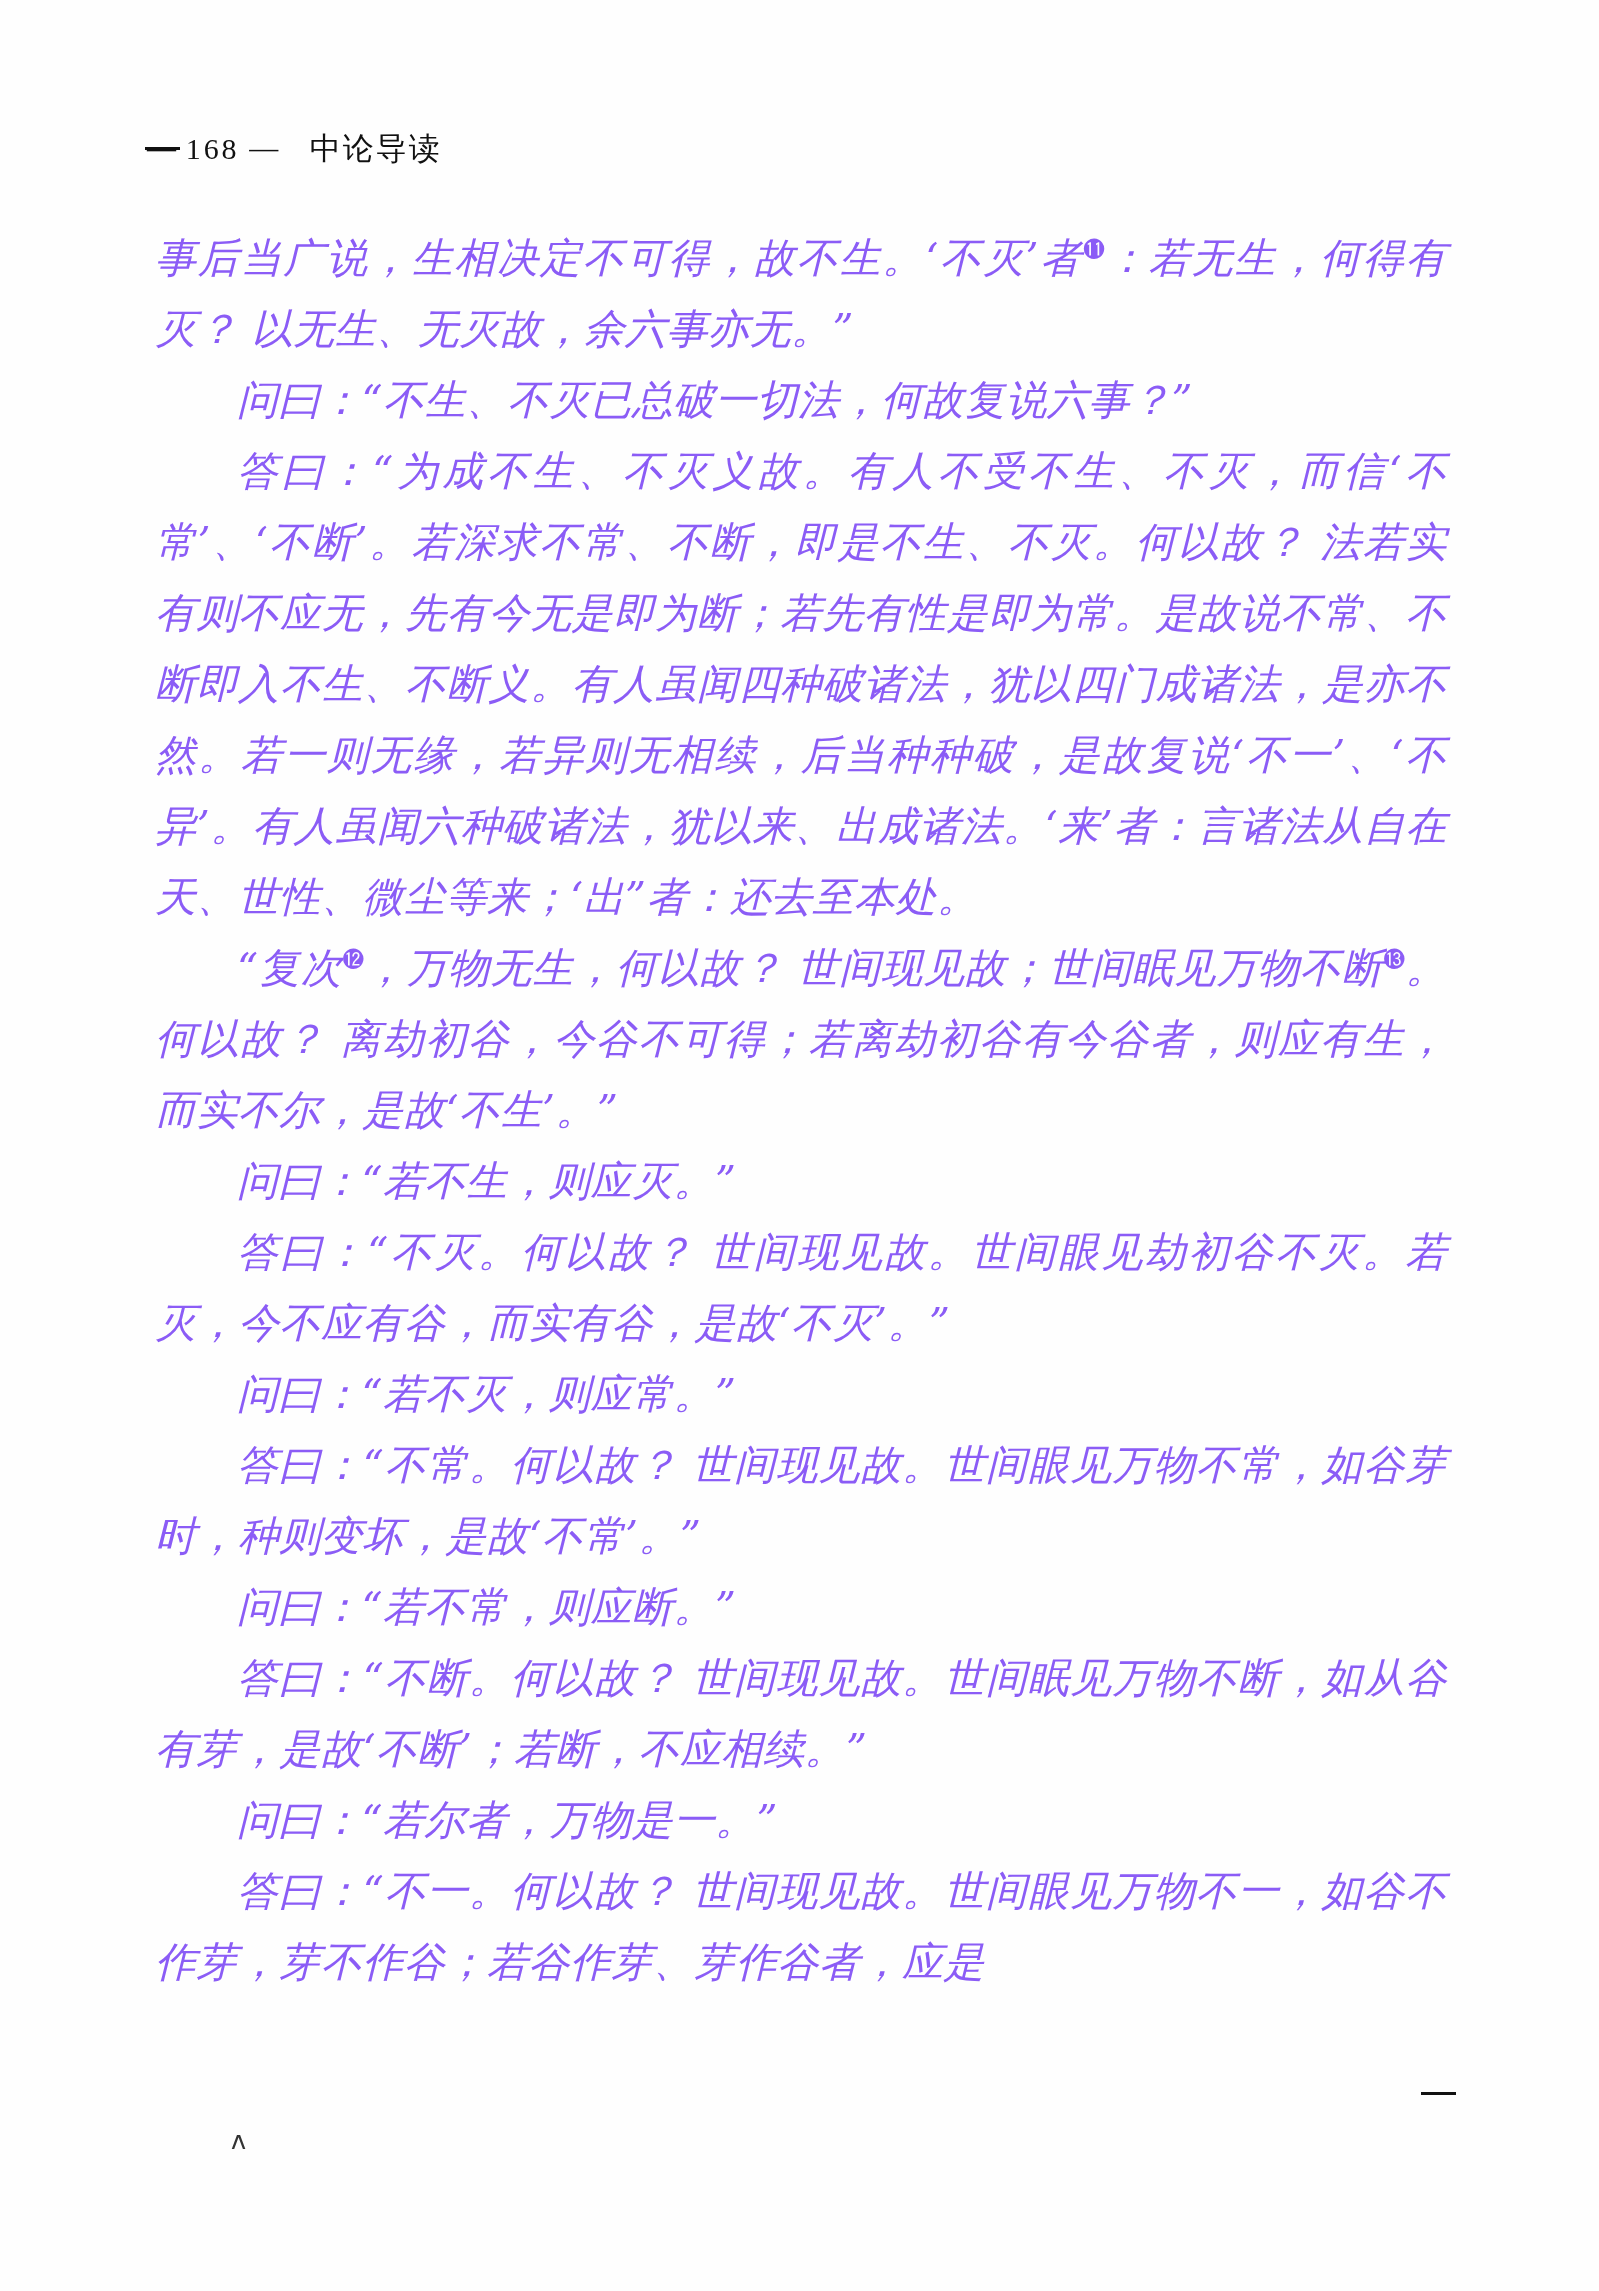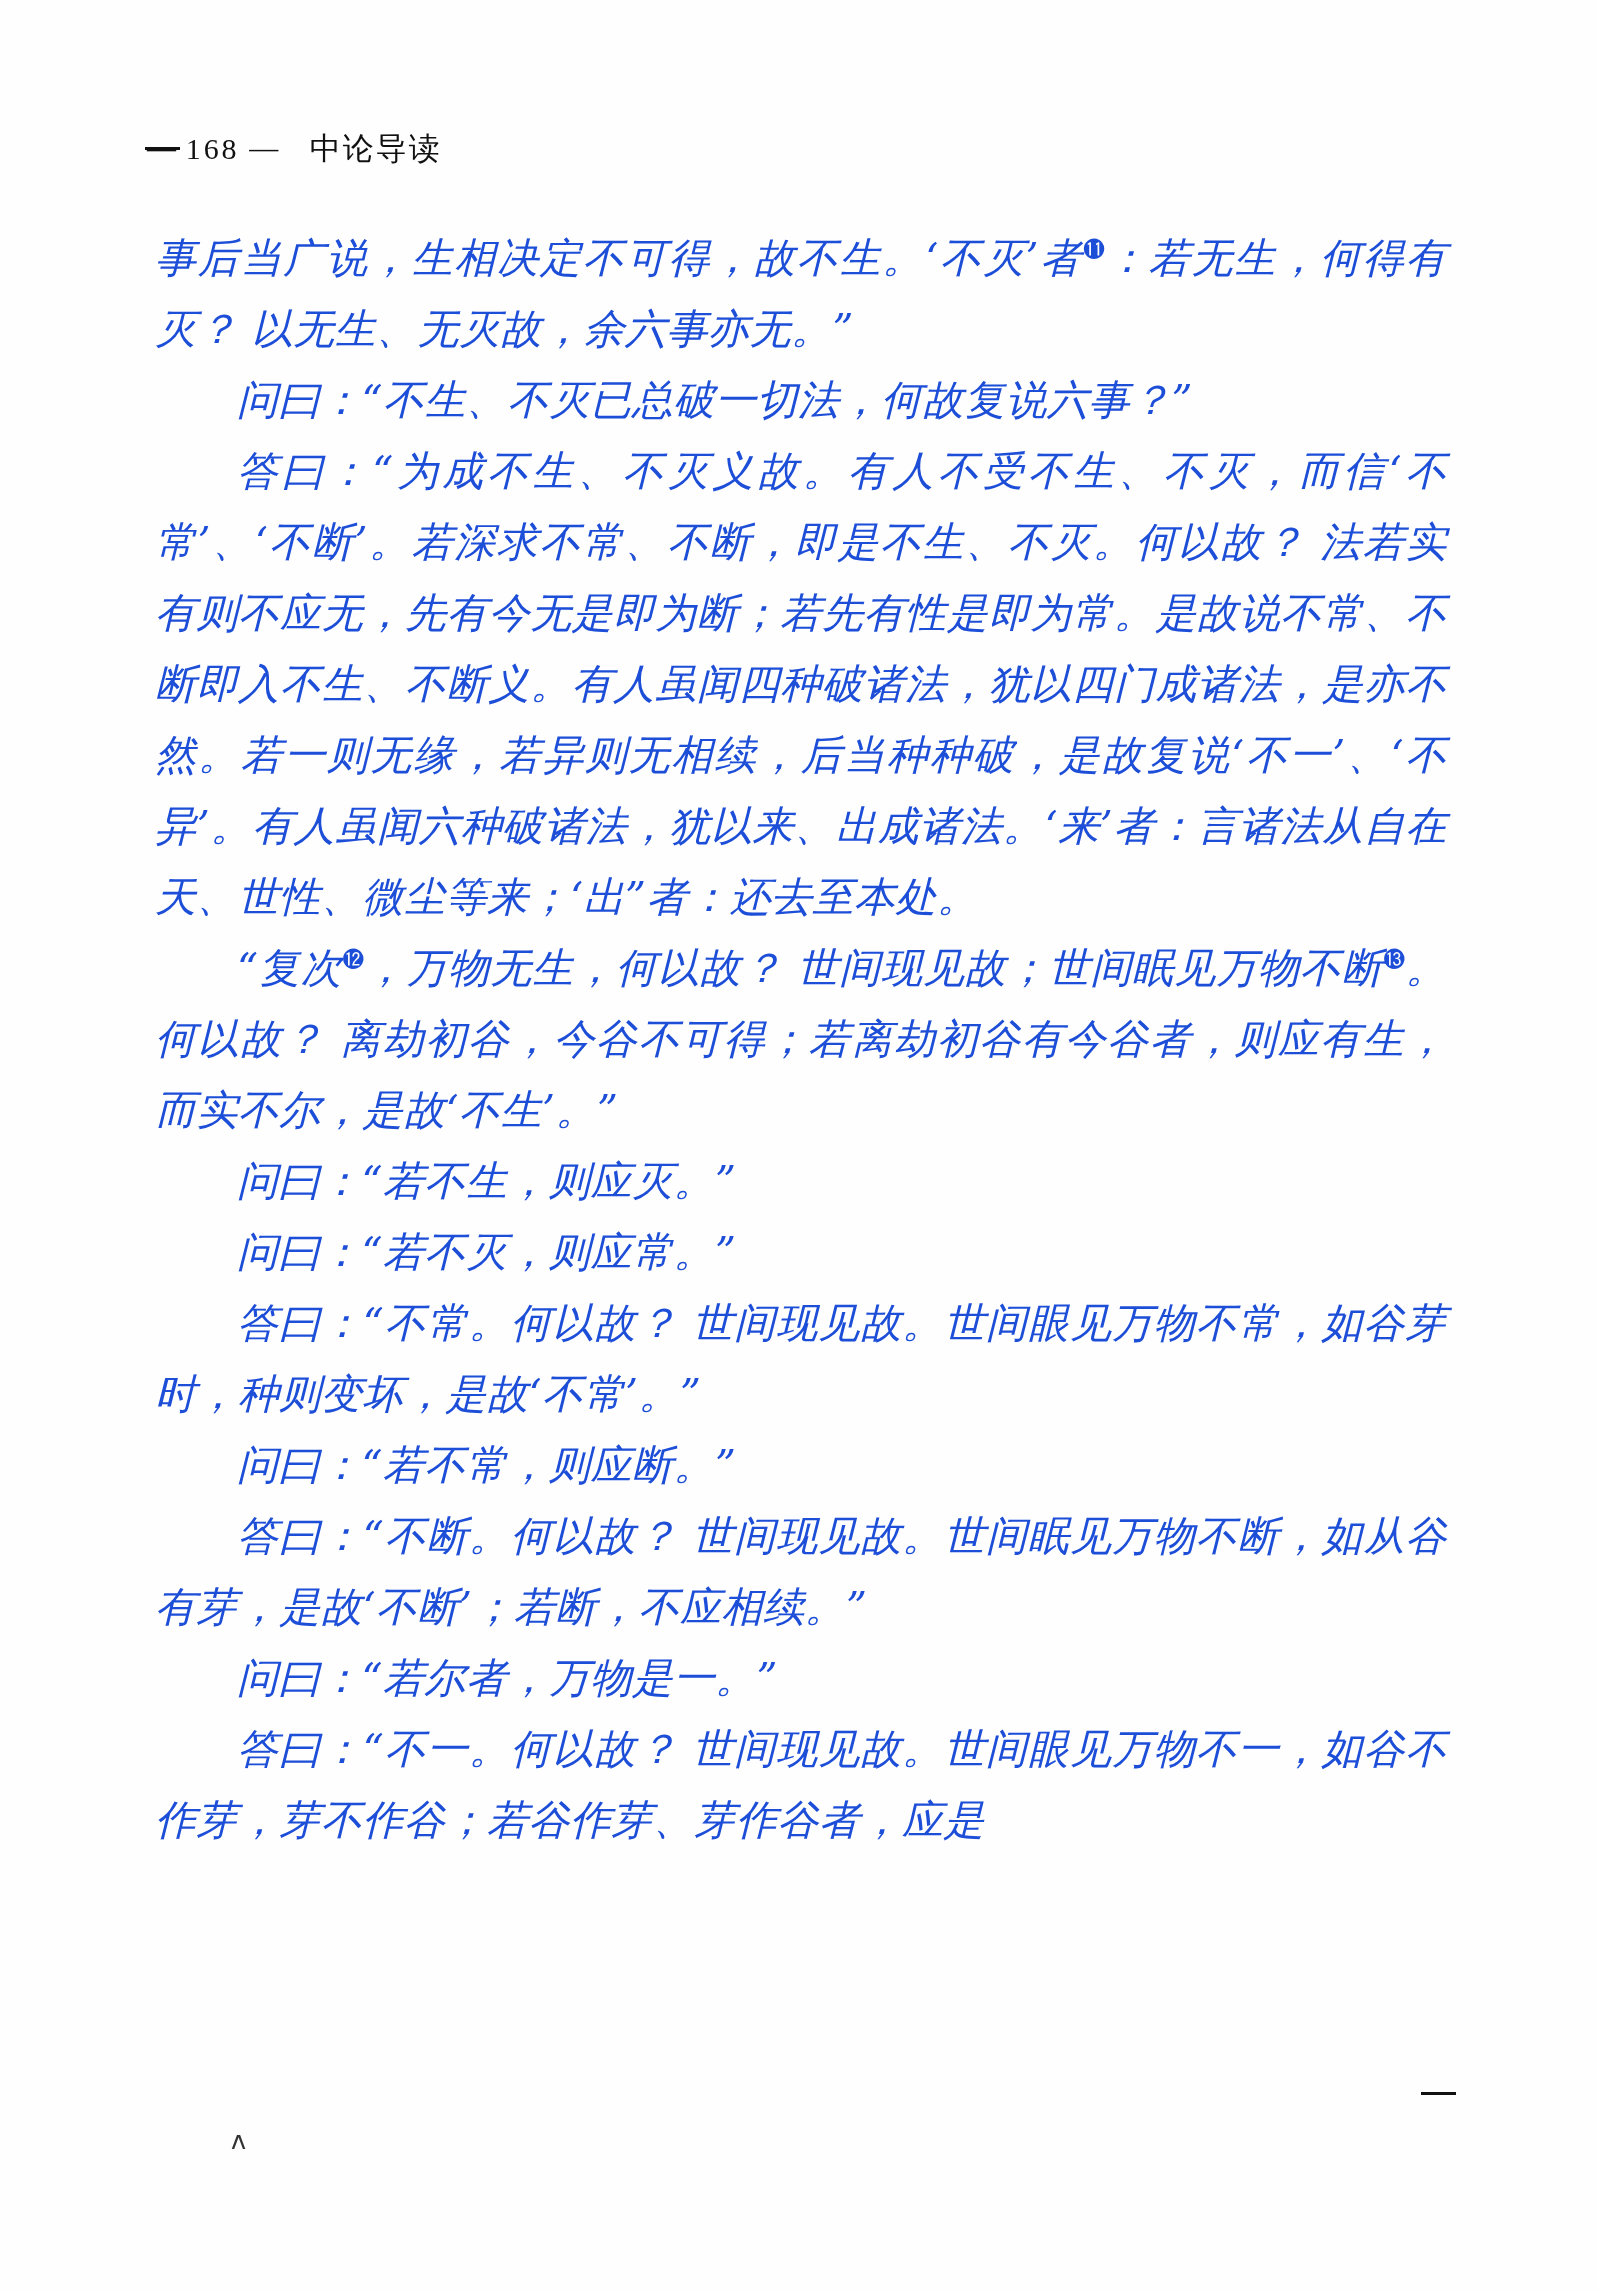--- a/index.html
+++ b/index.html
@@ -72,21 +72,21 @@
     position: absolute;
     left: 155px;
     top: 223px;
     width: 1292px;
     font-size: 41px;
     line-height: 71px;
     font-family: "DejaVu Serif", "Liberation Serif", serif;
     font-style: italic;
     letter-spacing: 0.5px;
     text-align: justify;
-    color: #1d4ed8;
+    color: #8b5cf6;
   }
   .para {
     margin: 0 0 0 0;
     text-indent: 0;
     white-space: normal;
   }
   .para.indent {
     text-indent: 82px;
   }
   sup.note {
@@ -124,20 +124,21 @@
     <p class="para"><span>事后当广说，生相决定不可得，故不生。‘不灭’者</span><sup class="note">⓫</sup><span>：若无生，何得有灭？ 以无生、无灭故，余六事亦无。”</span></p>
 
     <p class="para indent"><span>问曰：“不生、不灭已总破一切法，何故复说六事？”</span></p>
 
     <p class="para indent"><span>答曰：“为成不生、不灭义故。有人不受不生、不灭，而信‘不常’、‘不断’。若深求不常、不断，即是不生、不灭。何以故？ 法若实有则不应无，先有今无是即为断；若先有性是即为常。是故说不常、不断即入不生、不断义。有人虽闻四种破诸法，犹以四门成诸法，是亦不然。若一则无缘，若异则无相续，后当种种破，是故复说‘不一’、‘不异’。有人虽闻六种破诸法，犹以来、出成诸法。‘来’者：言诸法从自在天、世性、微尘等来；‘出”者：还去至本处。</span></p>
 
     <p class="para indent"><span>“复次</span><sup class="note">⓬</sup><span>，万物无生，何以故？ 世间现见故；世间眠见万物不断</span><sup class="note">⓭</sup><span>。何以故？ 离劫初谷，今谷不可得；若离劫初谷有今谷者，则应有生，而实不尔，是故‘不生’。”</span></p>
 
     <p class="para indent"><span>问曰：“若不生，则应灭。”</span></p>
 
+    <p class="para indent"><span>答曰：“不灭。何以故？ 世间现见故。世间眼见劫初谷不灭。若灭，今不应有谷，而实有谷，是故‘不灭’。”</span></p>
 
     <p class="para indent"><span>问曰：“若不灭，则应常。”</span></p>
 
     <p class="para indent"><span>答曰：“不常。何以故？ 世间现见故。世间眼见万物不常，如谷芽时，种则变坏，是故‘不常’。”</span></p>
 
     <p class="para indent"><span>问曰：“若不常，则应断。”</span></p>
 
     <p class="para indent"><span>答曰：“不断。何以故？ 世间现见故。世间眠见万物不断，如从谷有芽，是故‘不断’；若断，不应相续。”</span></p>
 
     <p class="para indent"><span>问曰：“若尔者，万物是一。”</span></p>

